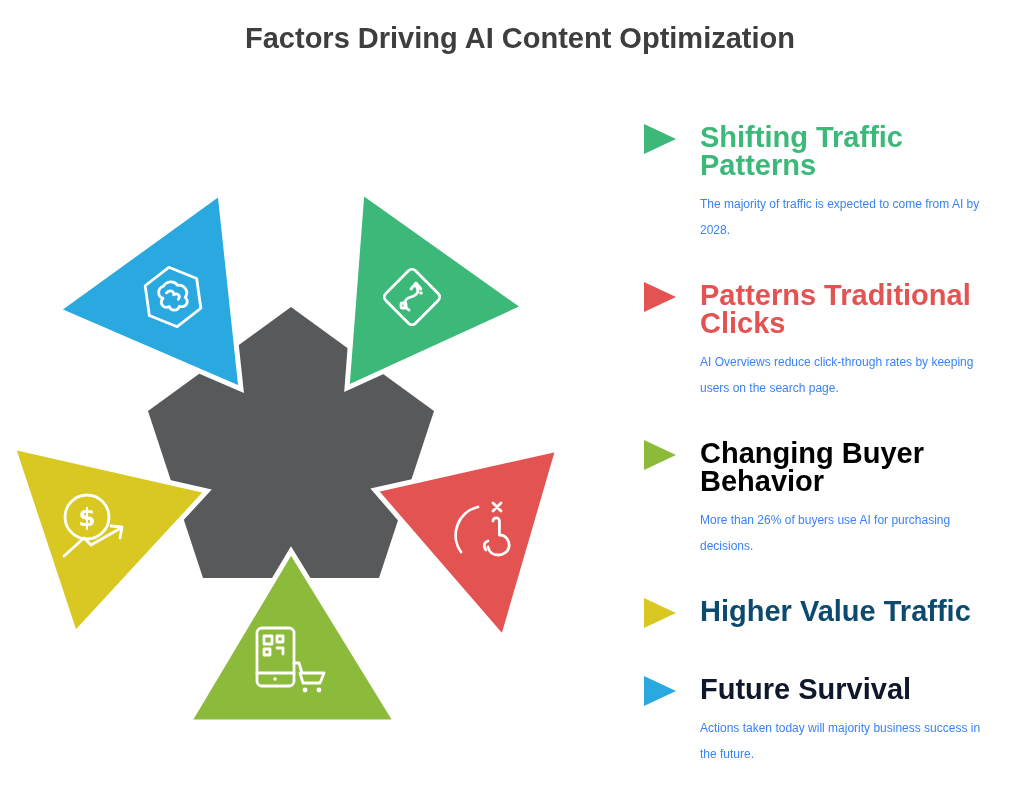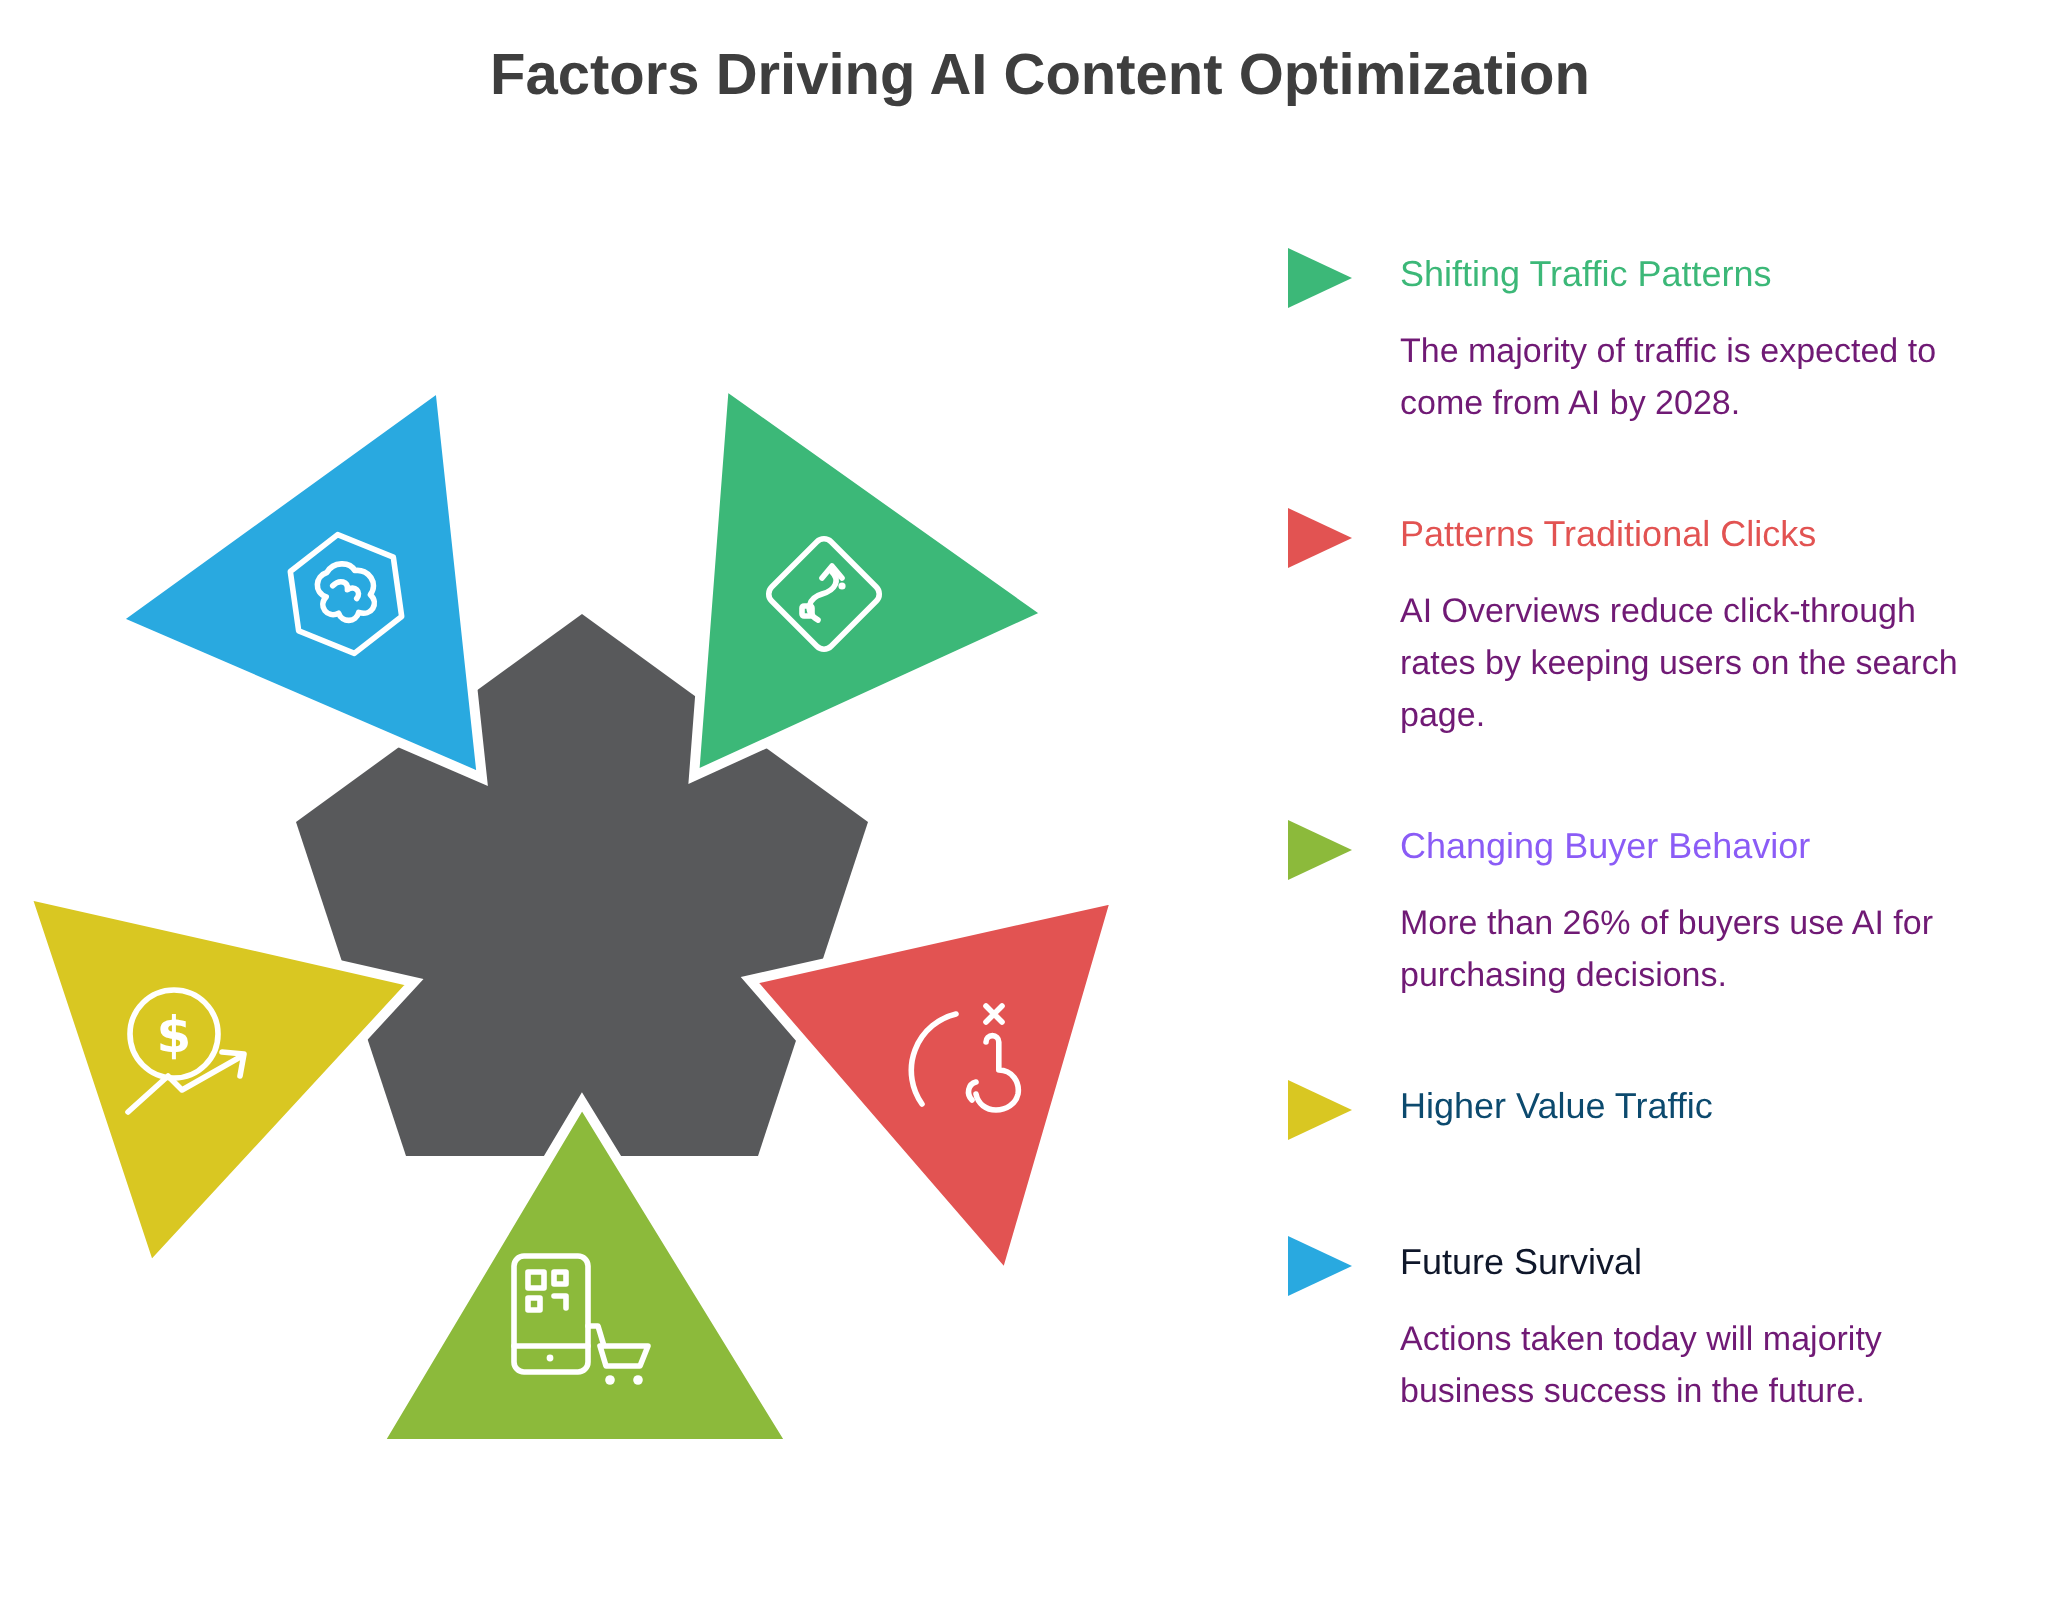--- a/index.html
+++ b/index.html
@@ -18,24 +18,24 @@
     position:absolute;left:0;top:0;
   }
   .legend{
     position:absolute;left:644px;top:123px;width:356px;
     display:flex;flex-direction:column;gap:38px;
   }
   .legend-item{display:flex;gap:24px;align-items:flex-start;}
   .legend-arrow{flex:0 0 auto;margin-top:1px;}
   .legend-text{width:318px;}
   .legend-text h2{
-    margin:0 0 12px 0;font-size:18px;line-height:28px;font-weight:400;
+    margin:0 0 12px 0;font-size:29px;line-height:28px;font-weight:700;
   }
   .legend-text p{
-    margin:0;max-width:306px;font-size:17px;line-height:26px;color:#701a75;
+    margin:0;max-width:306px;font-size:12px;line-height:26px;color:#3b82f6;
   }
   .icon-stroke{stroke:#fff;fill:none;stroke-width:2.8;stroke-linecap:round;stroke-linejoin:round;}
   .icon-fill{fill:#fff;stroke:none;}
   .coin-symbol{font-family:"DejaVu Sans", sans-serif;font-size:25px;font-weight:bold;fill:#fff;}
 </style>
 </head>
 <body>
 
 <div class="page-title">Factors Driving AI Content Optimization</div>
 
@@ -122,21 +122,21 @@
       <h2 style="color: rgb(226, 83, 82);">Patterns Traditional Clicks</h2>
       <p>AI Overviews reduce click-through rates by keeping users on the search page.</p>
     </div>
   </div>
 
   <div class="legend-item">
     <svg class="legend-arrow" width="32" height="30" viewBox="0 0 32 30" style="fill: rgb(140, 186, 59);">
       <polygon points="0,0 32,15 0,30"></polygon>
     </svg>
     <div class="legend-text">
-      <h2 style="color: #8b5cf6;">Changing Buyer Behavior</h2>
+      <h2 style="color: #000000;">Changing Buyer Behavior</h2>
       <p>More than 26% of buyers use AI for purchasing decisions.</p>
     </div>
   </div>
 
   <div class="legend-item">
     <svg class="legend-arrow" width="32" height="30" viewBox="0 0 32 30" style="fill: rgb(217, 199, 34);">
       <polygon points="0,0 32,15 0,30"></polygon>
     </svg>
     <div class="legend-text">
       <h2 style="color: #0c4a6e;">Higher Value Traffic</h2>

